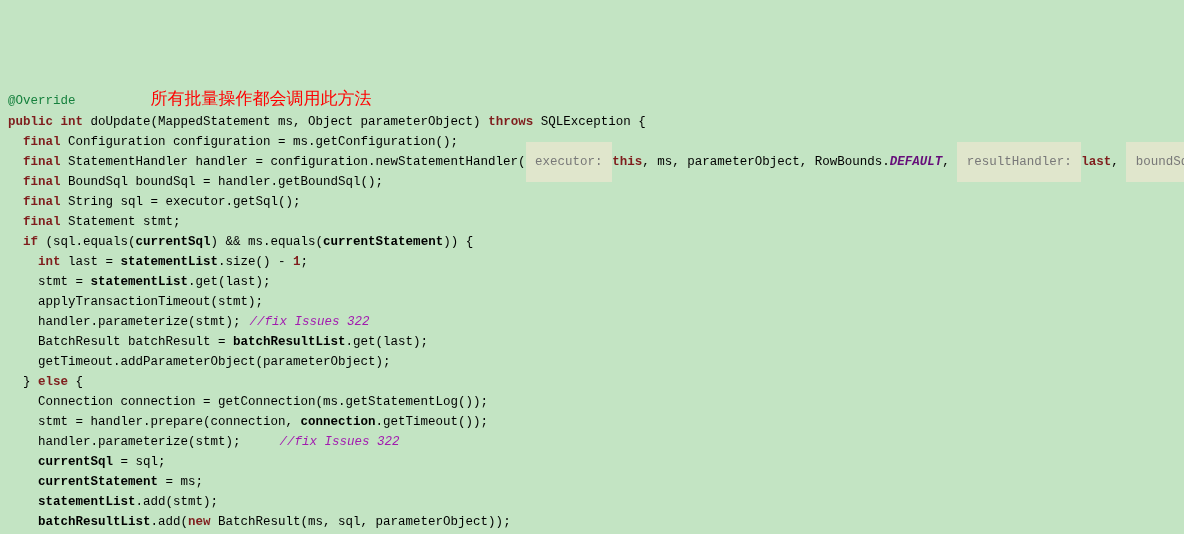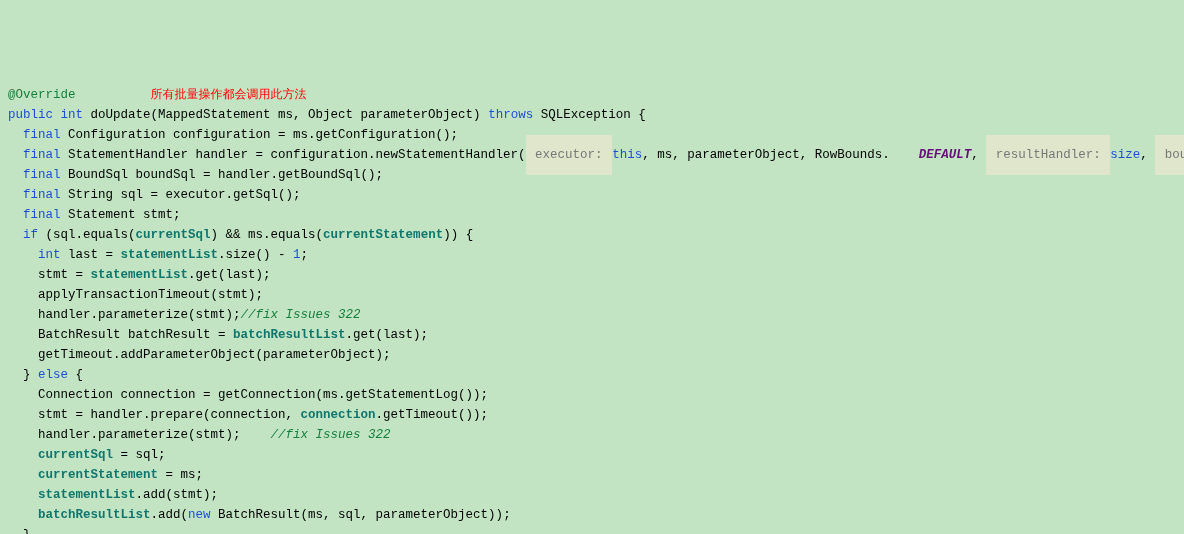--- a/index.html
+++ b/index.html
@@ -6,37 +6,37 @@
     body {
       font-family: 'Consolas', 'Monaco', 'Courier New', monospace;
       font-size: 12.5px;
       background: #c3e4c3;
       padding: 5px 8px;
       line-height: 1.6;
       white-space: pre;
       color: #000;
       position: relative;
     }
-    .kw { color: #1d4ed8; font-weight: normal; }
+    .kw { color: #7f1d1d; font-weight: bold; }
     .ann { color: #15803d; }
-    .field { color: #0f766e; font-weight: bold; }
-    .const { color: #660e7a; font-weight: bold; font-style: italic; margin-left: 29px; }
-    .comment { color: #15803d; font-style: italic; }
-    .red { color: #ff0000; font-family: Arial, sans-serif; font-size: 12px; }
+    .field { color: #000000; font-weight: bold; }
+    .const { color: #660e7a; font-weight: bold; font-style: italic; }
+    .comment { color: #a21caf; font-style: italic; margin-left: 9px; }
+    .red { color: #ff0000; font-family: Arial, sans-serif; font-size: 17px; }
     .hint { color: #787878; background: #e0e6cc; padding: 13px 2px; }
   </style>
 </head>
 <body>
 
 
 
 <div><span class="ann">@Override</span>          <span class="red">所有批量操作都会调用此方法</span>
 <span class="kw">public</span> <span class="kw">int</span><span> doUpdate(MappedStatement ms, Object parameterObject) </span><span class="kw">throws</span><span> SQLException {</span>
   <span class="kw">final</span><span> Configuration configuration = ms.getConfiguration();</span>
-  <span class="kw">final</span><span> StatementHandler handler = configuration.newStatementHandler(</span><span class="hint"> executor: </span><span class="kw">this</span><span>, ms, parameterObject, RowBounds.</span><span class="const">DEFAULT</span><span>, </span><span class="hint"> resultHandler: </span><span class="kw">size</span><span>, </span><span class="hint"> boundSql: </span>
+  <span class="kw">final</span><span> StatementHandler handler = configuration.newStatementHandler(</span><span class="hint"> executor: </span><span class="kw">this</span><span>, ms, parameterObject, RowBounds.</span><span class="const">DEFAULT</span><span>, </span><span class="hint"> resultHandler: </span><span class="kw">last</span><span>, </span><span class="hint"> boundSql: </span>
   <span class="kw">final</span><span> BoundSql boundSql = handler.getBoundSql();</span>
   <span class="kw">final</span><span> String sql = executor.getSql();</span>
   <span class="kw">final</span><span> Statement stmt;</span>
   <span class="kw">if</span><span> (sql.equals(</span><span class="field">currentSql</span><span>) &amp;&amp; ms.equals(</span><span class="field">currentStatement</span><span>)) {</span>
     <span class="kw">int</span><span> last = </span><span class="field">statementList</span><span>.size() - </span><span class="kw">1</span><span>;</span>
 <span>    stmt = </span><span class="field">statementList</span><span>.get(last);</span>
 <span>    applyTransactionTimeout(stmt);</span>
 <span>    handler.parameterize(stmt);</span><span class="comment">//fix Issues 322</span>
 <span>    BatchResult batchResult = </span><span class="field">batchResultList</span><span>.get(last);</span>
 <span>    getTimeout.addParameterObject(parameterObject);</span>

